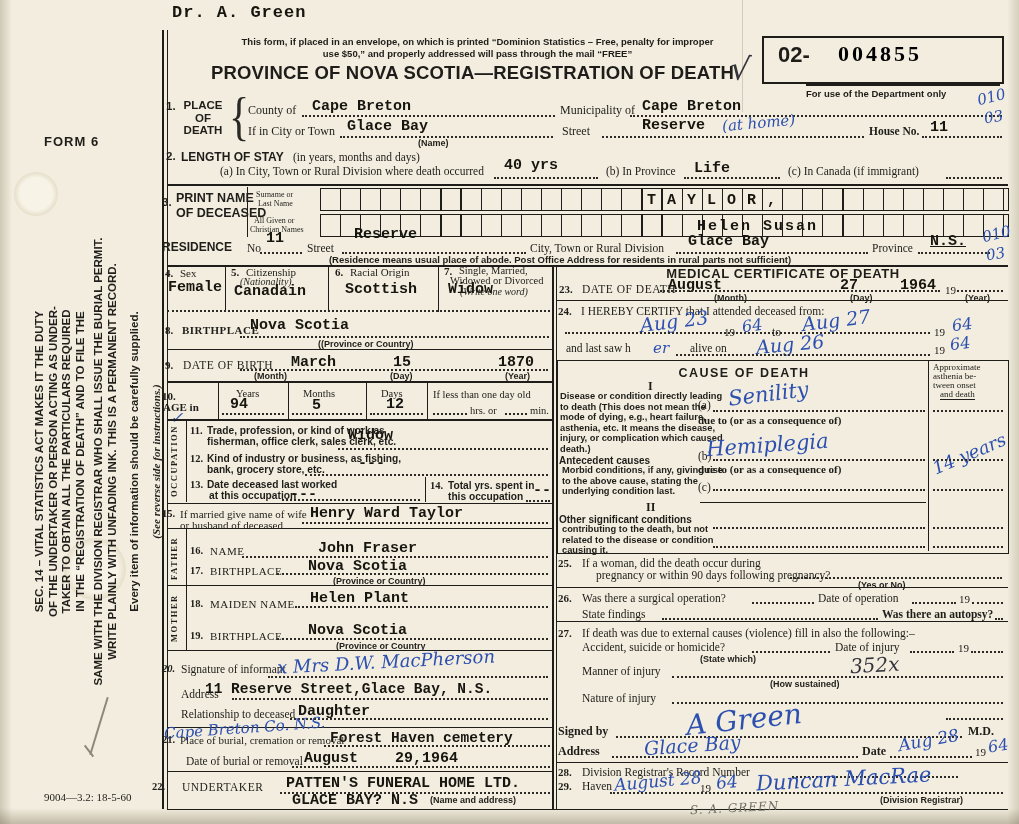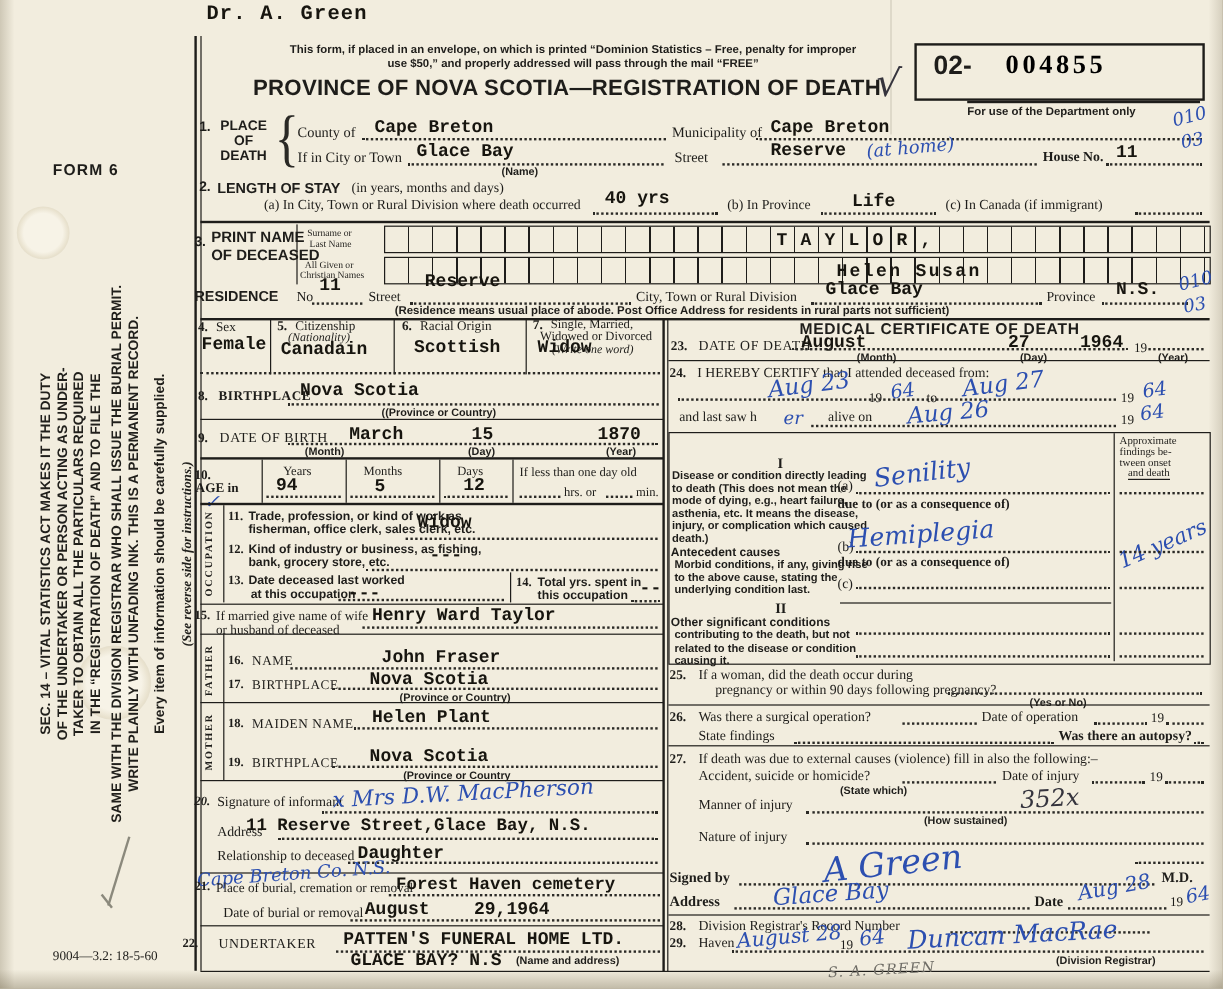--- a/index.html
+++ b/index.html
@@ -82,21 +82,21 @@
   <span class="t mono" style="left:930px;top:119px;font-size:15px;">11</span>
   <i class="dl" style="left:922px;top:136px;width:80px;"></i>
 
   <span class="t sans bold" style="left:166px;top:150px;font-size:11.5px;">2.</span>
   <span class="t sans bold" style="left:181px;top:150px;font-size:12px;">LENGTH OF STAY</span>
   <span class="t ser" style="left:293px;top:151px;font-size:11.5px;">(in years, months and days)</span>
   <span class="t ser" style="left:196px;top:165px;font-size:11.5px;margin-left:24px;">(a) In City, Town or Rural Division where death occurred</span>
   <span class="t mono" style="left:504px;top:157px;font-size:15px;">40 yrs</span>
   <i class="dl" style="left:494px;top:177px;width:104px;"></i>
   <span class="t ser" style="left:606px;top:165px;font-size:11.5px;">(b) In Province</span>
-  <span class="t mono" style="left:694px;top:160px;font-size:15px;margin-left:16px;">Life</span>
+  <span class="t mono" style="left:694px;top:160px;font-size:15px;">Life</span>
   <i class="dl" style="left:684px;top:177px;width:96px;"></i>
   <span class="t ser" style="left:788px;top:165px;font-size:11.5px;">(c) In Canada (if immigrant)</span>
   <i class="dl" style="left:946px;top:177px;width:56px;"></i>
   <i class="rule" style="left:167px;top:184px;width:841px;height:1.6px;"></i>
 
   <span class="t sans bold" style="left:162px;top:196px;font-size:11.5px;">3.</span>
   <span class="t sans bold" style="left:176px;top:191px;font-size:12.5px;">PRINT NAME</span>
   <span class="t sans bold" style="left:176px;top:206px;font-size:12.5px;">OF DECEASED</span>
   <i class="rule" style="left:247px;top:187px;width:1px;height:50px;"></i>
   <span class="t ser" style="left:256px;top:190px;font-size:8px;">Surname or</span>
@@ -111,21 +111,21 @@
   <span class="t ser" style="left:247px;top:242px;font-size:11.5px;">No</span>
   <span class="t mono" style="left:266px;top:230px;font-size:15px;">11</span>
   <i class="dl" style="left:260px;top:252px;width:42px;"></i>
   <span class="t ser" style="left:307px;top:242px;font-size:11.5px;">Street</span>
   <span class="t mono" style="left:354px;top:226px;font-size:15px;">Reserve</span>
   <i class="dl" style="left:342px;top:252px;width:184px;"></i>
   <span class="t ser" style="left:530px;top:242px;font-size:11.5px;">City, Town or Rural Division</span>
   <span class="t mono" style="left:688px;top:233px;font-size:15px;">Glace Bay</span>
   <i class="dl" style="left:676px;top:252px;width:192px;"></i>
   <span class="t ser" style="left:872px;top:242px;font-size:11.5px;">Province</span>
-  <span class="t mono" style="left:930px;top:233px;font-size:15px;">N.S.</span>
+  <span class="t mono" style="left:930px;top:233px;font-size:15px;text-decoration:underline;">N.S.</span>
   <i class="dl" style="left:918px;top:252px;width:72px;"></i>
   <span class="t hand" style="left:982px;top:225px;font-size:15px;transform:rotate(-14deg);">010</span>
   <span class="t hand" style="left:986px;top:245px;font-size:15px;transform:rotate(-10deg);">03</span>
   <div class="t sans bold" style="left:240px;top:254px;width:640px;font-size:9.5px;text-align:center;">(Residence means usual place of abode. Post Office Address for residents in rural parts not sufficient)</div>
   <i class="rule" style="left:167px;top:265px;width:841px;height:1.8px;"></i>
 
   <i class="rule" style="left:552px;top:265px;width:1.6px;height:545px;"></i>
   <i class="rule" style="left:556px;top:265px;width:1px;height:545px;"></i>
 
   <i class="rule" style="left:225px;top:265px;width:1px;height:47px;"></i>
@@ -305,22 +305,23 @@
   <span class="t ser" style="left:566px;top:342px;font-size:11.5px;">and last saw h</span>
   <span class="t hand" style="left:653px;top:339px;font-size:15px;">er</span>
   <span class="t ser" style="left:690px;top:342px;font-size:11.5px;">alive on</span>
   <span class="t hand" style="left:756px;top:333px;font-size:19px;transform:rotate(-5deg);">Aug 26</span>
   <span class="t ser" style="left:934px;top:344px;font-size:11px;">19</span>
   <span class="t hand" style="left:950px;top:334px;font-size:16px;transform:rotate(-8deg);">64</span>
   <i class="dl" style="left:676px;top:354px;width:254px;"></i>
 
   <div class="t" style="left:557px;top:360px;width:450px;height:192px;border:1.6px solid #1e1d1a;"></div>
   <i class="rule" style="left:928px;top:361px;width:1px;height:190px;"></i>
+  <div class="t sans bold" style="left:560px;top:366px;width:368px;font-size:12.5px;text-align:center;letter-spacing:1.5px;">CAUSE OF DEATH</div>
   <span class="t ser" style="left:933px;top:362px;font-size:9px;">Approximate</span>
-  <span class="t ser" style="left:933px;top:371px;font-size:9px;">findings be-</span>
+  <span class="t ser" style="left:933px;top:371px;font-size:9px;">asthenia be-</span>
   <span class="t ser" style="left:933px;top:380px;font-size:9px;">tween onset</span>
   <span class="t ser" style="left:940px;top:389px;font-size:9px;border-bottom:1px solid #1e1d1a;">and death</span>
   <span class="t ser bold" style="left:648px;top:379px;font-size:12px;">I</span>
   <div class="t sans bold wrap" style="left:560px;top:391px;width:170px;font-size:9.3px;line-height:10.6px;">Disease or condition directly leading to death (This does not mean the mode of dying, e.g., heart failure, asthenia, etc. It means the disease, injury, or complication which caused death.)</div>
   <span class="t ser" style="left:698px;top:399px;font-size:11.5px;">(a)</span>
   <span class="t hand" style="left:728px;top:382px;font-size:21px;transform:rotate(-7deg);">Senility</span>
   <i class="dl" style="left:713px;top:410px;width:212px;"></i>
   <span class="t ser bold" style="left:698px;top:414px;font-size:11px;">due to (or as a consequence of)</span>
   <span class="t sans bold" style="left:559px;top:455px;font-size:10px;">Antecedent causes</span>
   <div class="t sans bold wrap" style="left:562px;top:465px;width:172px;font-size:9.3px;line-height:10.6px;">Morbid conditions, if any, giving rise to the above cause, stating the underlying condition last.</div>

